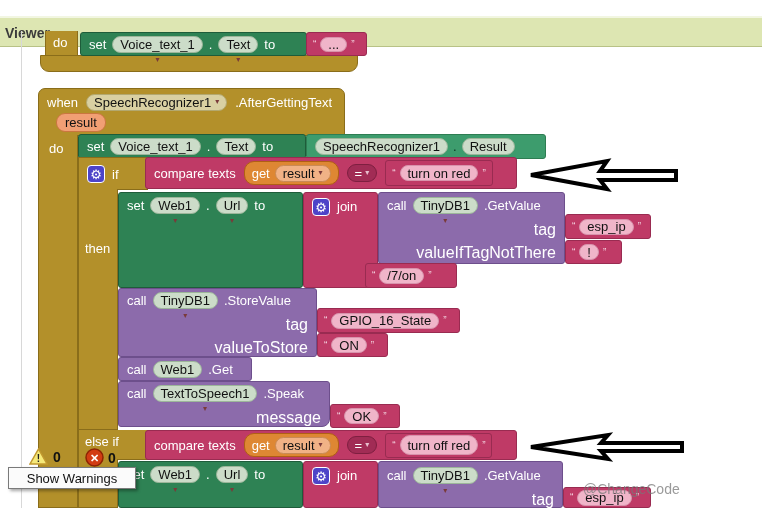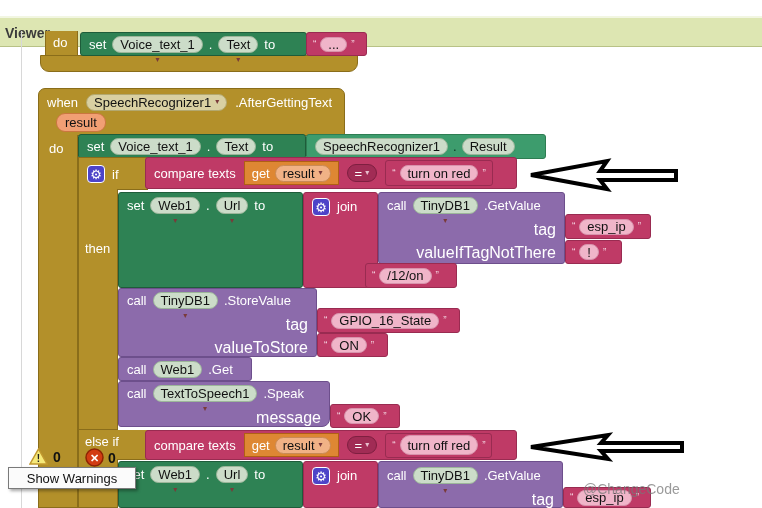--- a/index.html
+++ b/index.html
@@ -34,21 +34,21 @@
   .dd { font-size:8px; color:#7a3a3a; line-height:1; }
 
   .opPill { display:inline-flex; align-items:center; gap:3px; height:18px; padding:0 7px;
             background:#a12c55; border:1px solid #7e1f40; border-radius:9px; color:#fff; font-size:13px; cursor:pointer;}
   .opPill .dd { color:#e8c0cf; }
 
   .gear { display:inline-flex; align-items:center; justify-content:center; width:18px; height:18px;
           background:#4d44c8; border:1px solid #ffffff; border-radius:4px; color:#fff; font-size:13px; cursor:pointer; }
 
   .getblk { display:inline-flex; align-items:center; gap:5px; height:24px; padding:0 7px;
-            background:#de8733; border:1px solid #b05f14; border-radius:0; color:#fff; }
+            background:#de8733; border:1px solid #b05f14; border-radius:10px; color:#fff; }
 
   .strblk { display:flex; align-items:center; gap:4px; padding:0 6px; }
   .q { color:#f2cfdc; font-size:10px; }
 
   .argLabel { position:absolute; color:#fff; font-size:16px; white-space:nowrap; }
 
   .chip { position:absolute; display:flex; align-items:center; justify-content:center;
           background:#f19f74; border:1px solid #c9763f; border-radius:9px;
           color:#111; font-size:13px; padding:0 8px; height:19px; }
 
@@ -204,21 +204,21 @@
     <span class="pill p-pink" style="height:16px;">esp_ip</span>
     <span class="q">”</span>
   </div>
   <div class="blk magenta strblk" style="left:565px; top:240px; width:57px; height:24px;">
     <span class="q">“</span>
     <span class="pill p-pink" style="height:16px;">!</span>
     <span class="q">”</span>
   </div>
   <div class="blk magenta strblk" style="left:365px; top:263px; width:92px; height:25px;">
     <span class="q">“</span>
-    <span class="pill p-pink" style="height:16px;">/12/on</span>
+    <span class="pill p-pink" style="height:16px;">/7/on</span>
     <span class="q">”</span>
   </div>
 
   <div class="blk purple" style="left:118px; top:288px; width:199px; height:69px;">
     <div class="row" style="height:23px;">
       <span class="lbl">call</span>
       <span class="pill p-sage">
           <span>TinyDB1</span>
           <span class="dd">▾</span>
         </span>

